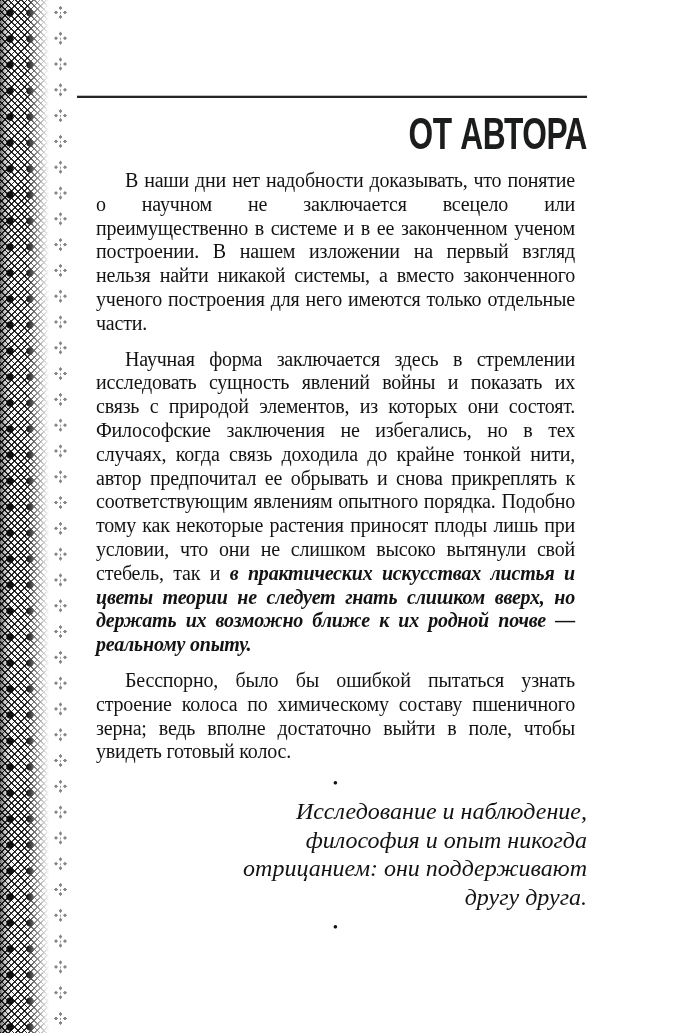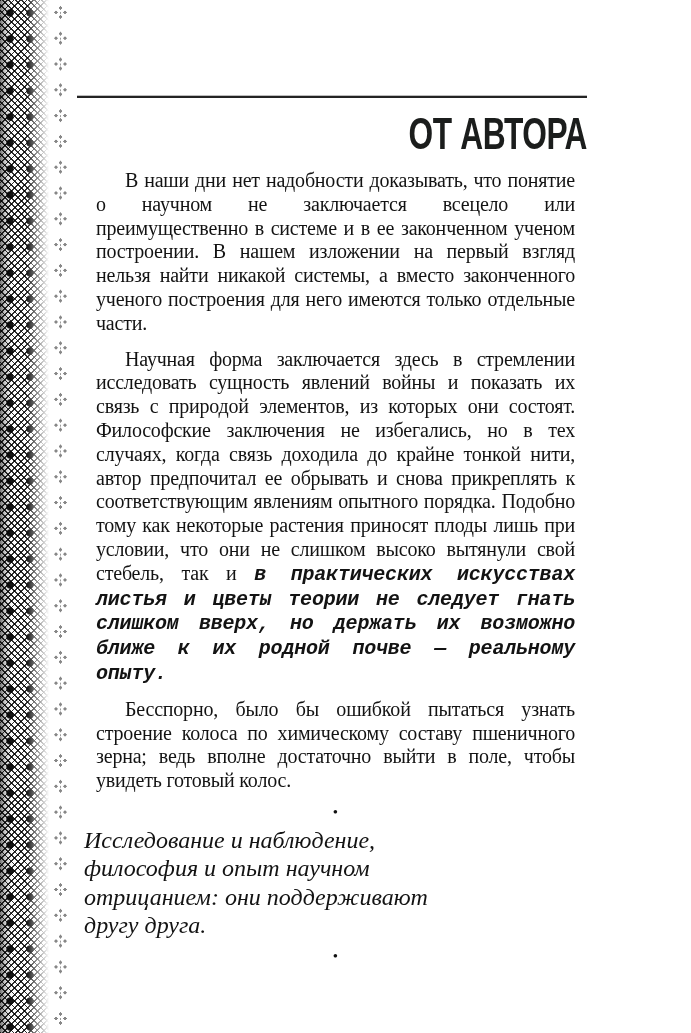--- a/index.html
+++ b/index.html
@@ -73,32 +73,32 @@
     margin: 12px;
     font-size: 20px; line-height: 23.8px;
     letter-spacing: -0.2px;
     text-align: justify;
     text-indent: 29px;
     color: #131313;
   }
   .p1 { margin-top: 12px; }
   .p2 { margin-top: 15px; }
   .p3 { margin-top: 13px; }
-  .emph { font-weight: bold; font-style: italic; font-family: Liberation Mono, monospace; }
+  .emph { font-weight: bold; font-style: italic; }
 
   .sep-dot {
     text-align: center;
     font-size: 15px; line-height: 14px;
     color: #101010;
     margin-top: 7px;
   }
   .sep-dot.bottom { margin-top: 9px; }
   .quote {
     margin-top: 7px;
-    text-align: left;
+    text-align: right;
     font-style: italic;
     font-size: 24px; line-height: 28.5px;
     color: #131313;
   }
   .quote-line { white-space: nowrap; }
 </style>
 </head>
 <body>
 
 <div class="page">
@@ -117,21 +117,21 @@
     <p class="body-p p1">В наши дни нет надобности доказывать, что понятие о научном не заключается всецело или преимущественно в системе и в ее законченном ученом построении. В нашем изложении на первый взгляд нельзя найти никакой системы, а вместо законченного ученого построения для него имеются только отдельные части.</p>
 
     <p class="body-p p2"><span>Научная форма заключается здесь в стремлении исследовать сущность явлений войны и показать их связь с природой элементов, из которых они состоят. Философские заключения не избегались, но в тех случаях, когда связь доходила до крайне тонкой нити, автор предпочитал ее обрывать и снова прикреплять к соответствующим явлениям опытного порядка. Подобно тому как некоторые растения приносят плоды лишь при условии, что они не слишком высоко вытянули свой стебель, так и </span><span class="emph">в практических искусствах листья и цветы теории не следует гнать слишком вверх, но держать их возможно ближе к их родной почве — реальному опыту.</span></p>
 
     <p class="body-p p3">Бесспорно, было бы ошибкой пытаться узнать строение колоса по химическому составу пшеничного зерна; ведь вполне достаточно выйти в поле, чтобы увидеть готовый колос.</p>
 
     <div class="sep-dot top">•</div>
 
     <div class="quote">
       <div class="quote-line">Исследование и наблюдение,</div>
-      <div class="quote-line">философия и опыт научном</div>
+      <div class="quote-line">философия и опыт никогда</div>
       <div class="quote-line">отрицанием: они поддерживают</div>
       <div class="quote-line">другу друга.</div>
     </div>
 
     <div class="sep-dot bottom">•</div>
 
   </div>
 </div>
 
 </body></html>

